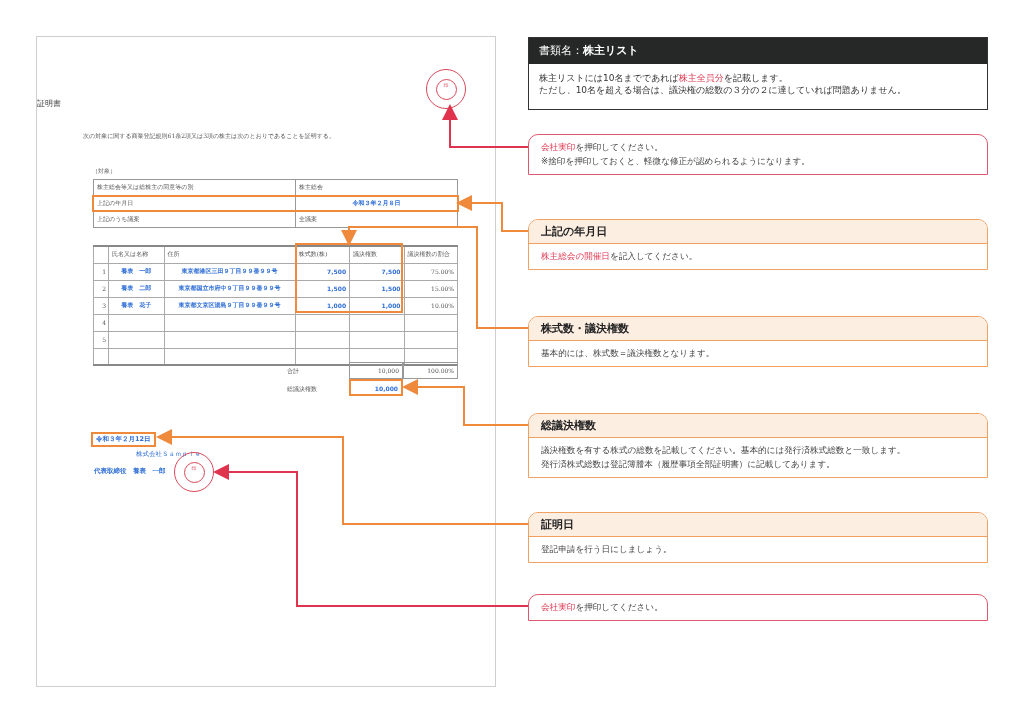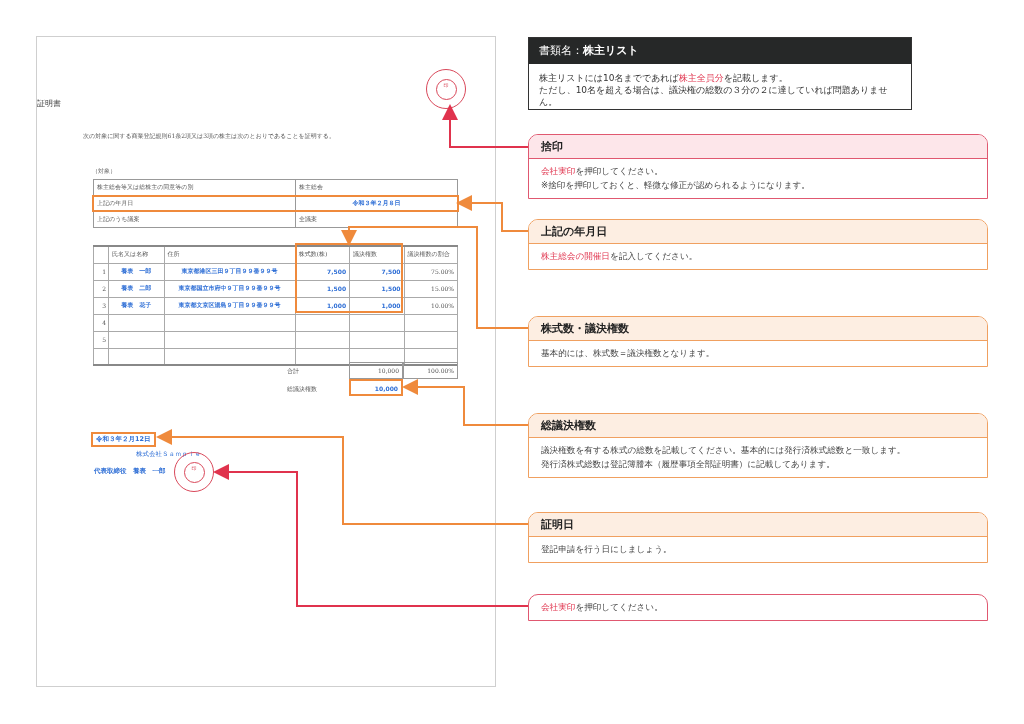--- a/index.html
+++ b/index.html
@@ -28,21 +28,21 @@
   .t2 td.vr { width: 54px; }
   .t2 td.r { width: 53px; }
   .sum { position: absolute; font-size: 6px; color: #555; }
   .sumbox { position: absolute; border: 1px solid #999; font-size: 6px; color: #555; text-align: right; padding-right: 3px; line-height: 16px; height: 17px; }
   .sign { position: absolute; font-size: 6.5px; }
   .stamp { position: absolute; width: 40px; height: 40px; border-radius: 50%; border: 1.5px solid #d9485a; }
   .stamp::after { content: ""; position: absolute; left: 9px; top: 9px; width: 19px; height: 19px; border-radius: 50%; border: 1px solid #d9485a; }
   .stamp span { position: absolute; left: 0; width: 100%; text-align: center; top: 12px; font-size: 5px; color: #d9485a; line-height: 6px; z-index: 1; }
 
   
-  .hdr-box { position: absolute; left: 528px; top: 37px; width: 384px; height: 73px; border: 1px solid #333; }
+  .hdr-box { position: absolute; left: 528px; top: 37px; width: 460px; height: 73px; border: 1px solid #333; }
   .hdr-box .h { background: #262828; color: #fff; height: 26px; line-height: 26px; padding-left: 10px; font-size: 11px; }
   .hdr-box .h b { font-weight: bold; }
   .hdr-box .b { padding: 8px 10px; font-size: 9px; line-height: 12px; color: #333; }
   .callout { position: absolute; left: 528px; width: 460px; border: 1.5px solid; border-radius: 10px 10px 0 0; background: #fff; }
   .callout .h { height: 24px; line-height: 24px; padding-left: 12px; font-size: 11px; font-weight: bold; color: #222; border-bottom: 1.5px solid; border-radius: 9px 9px 0 0; }
   .callout .b { padding: 5px 12px 6px; font-size: 8.6px; line-height: 14px; color: #444; }
   .red { border-color: #e05870; }
   .red .h { background: #fde6ea; border-color: #e05870; }
   .org { border-color: #f0a060; }
   .org .h { background: #fdeee2; border-color: #f0a060; }
@@ -176,21 +176,20 @@
   <div class="h">
     <span>書類名：</span><b>株主リスト</b>
   </div>
   <div class="b">
     <span>株主リストには10名までであれば</span><span class="em">株主全員分</span><span>を記載します。</span><br>
     <span>ただし、10名を超える場合は、議決権の総数の３分の２に達していれば問題ありません。</span>
   </div>
 </div>
 
 <div class="callout red" style="top:134px;">
-  <div class="h">捨印</div>
   <div class="b">
     <span class="em">会社実印</span><span>を押印してください。</span><br>
     <span>※捨印を押印しておくと、軽微な修正が認められるようになります。</span>
   </div>
 </div>
 
 <div class="callout org" style="top:219px;">
   <div class="h">上記の年月日</div>
   <div class="b">
     <span class="em">株主総会の開催日</span><span>を記入してください。</span>

